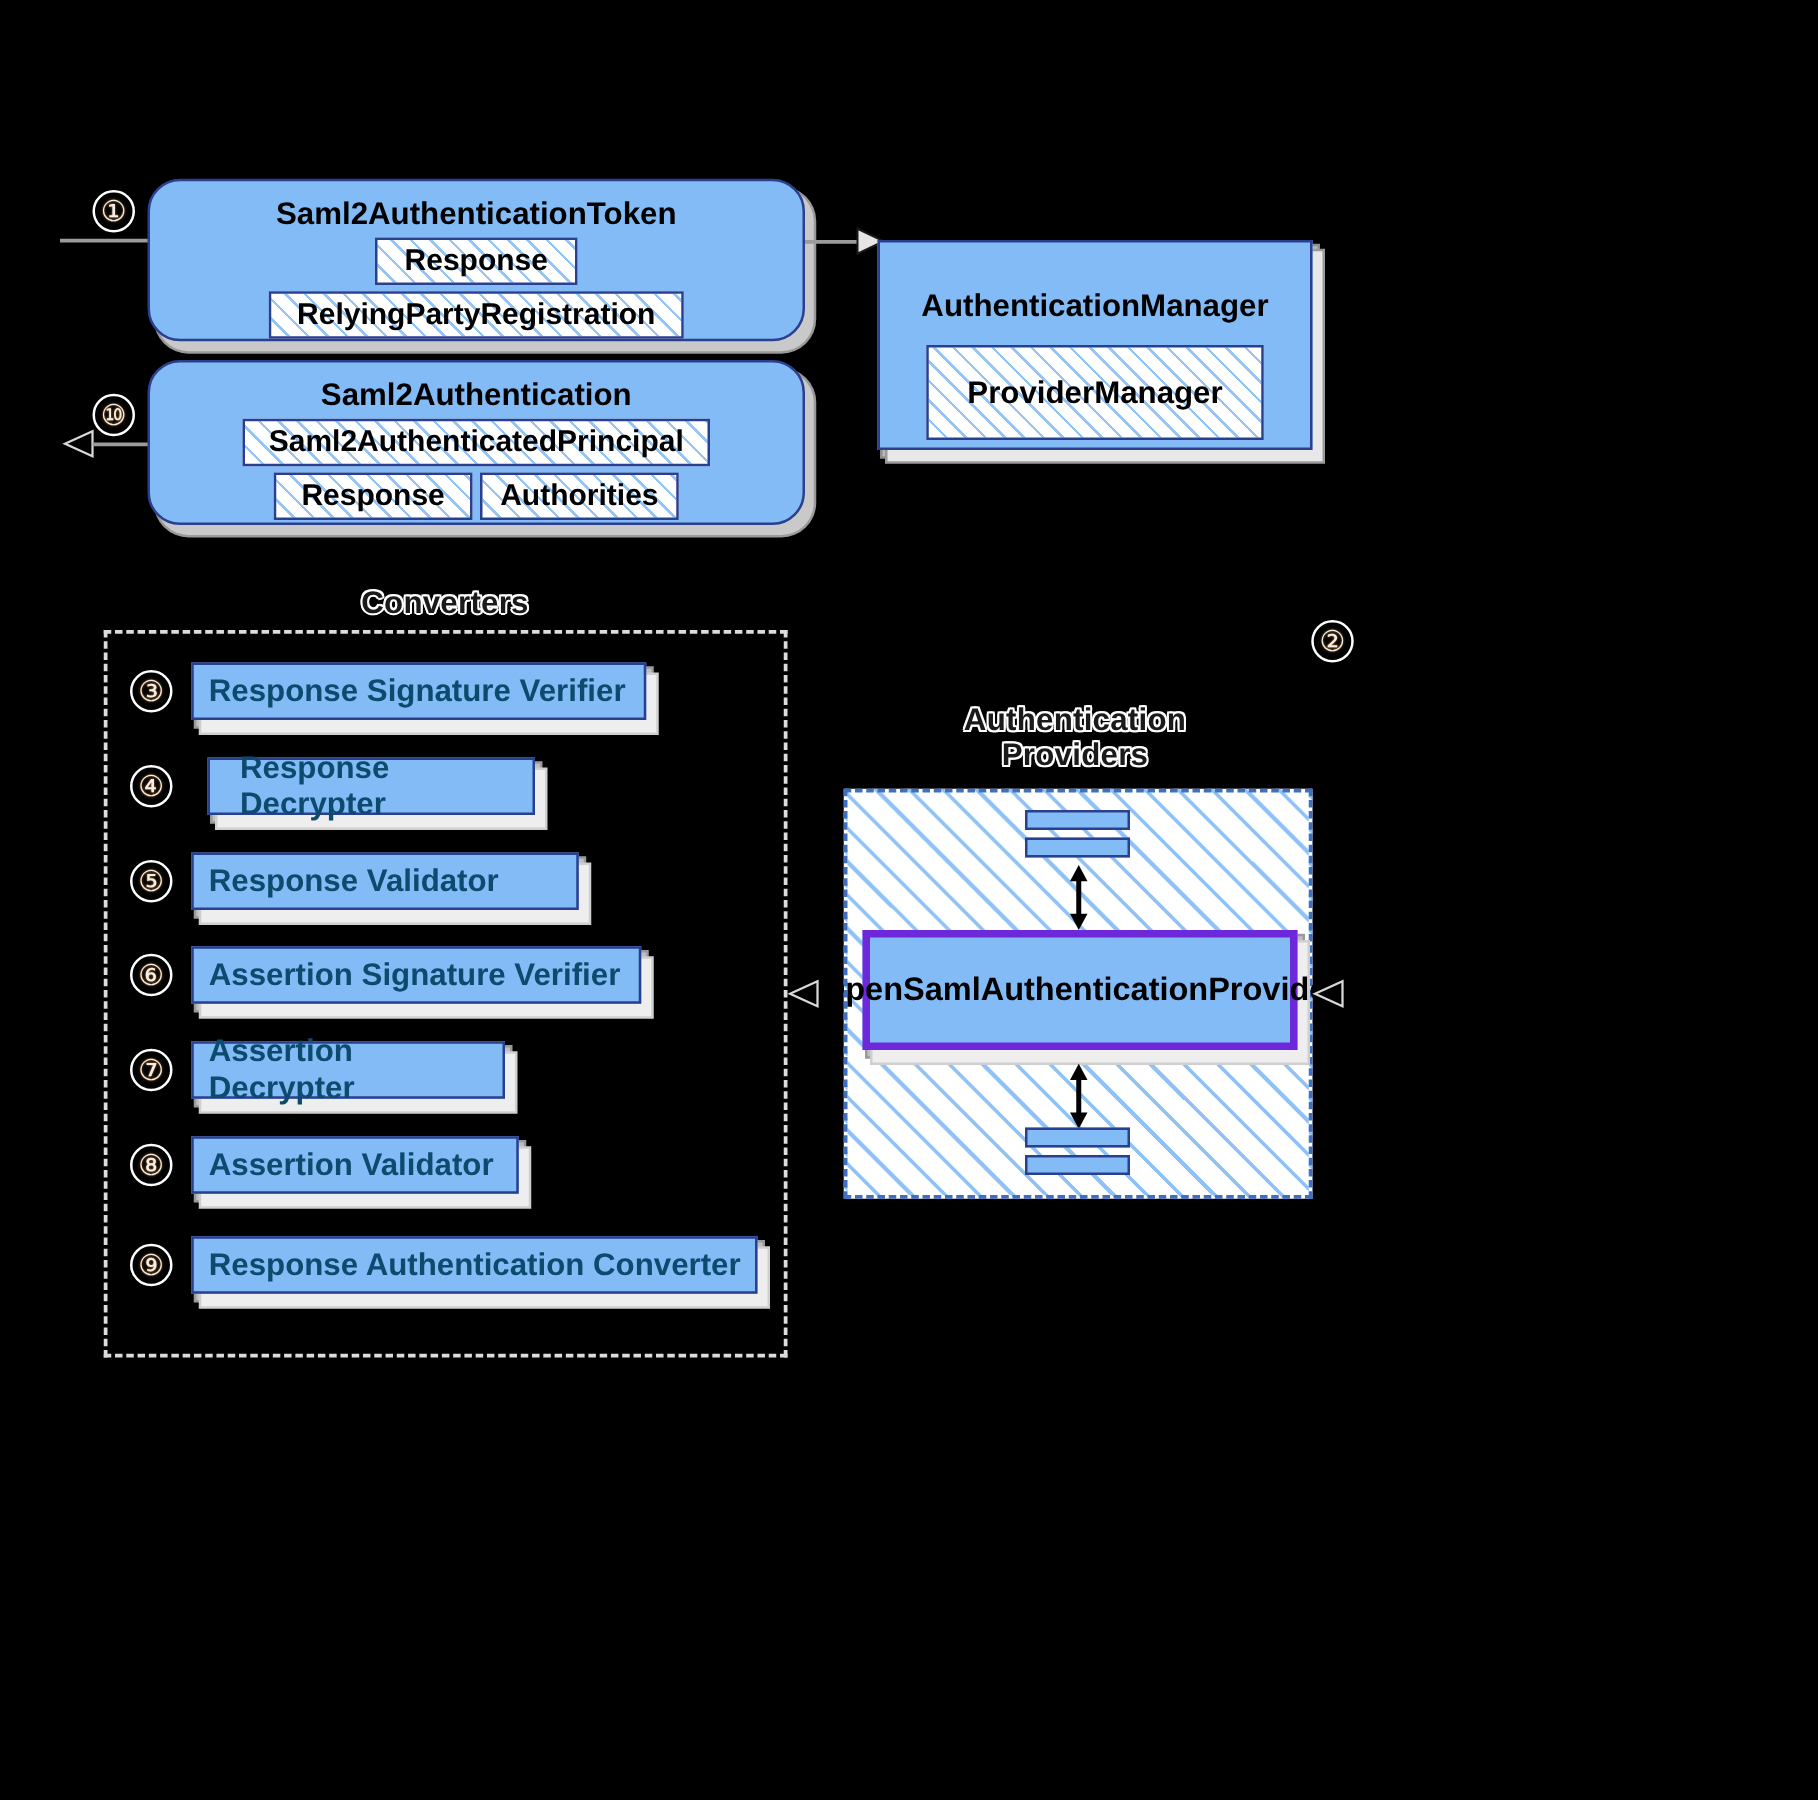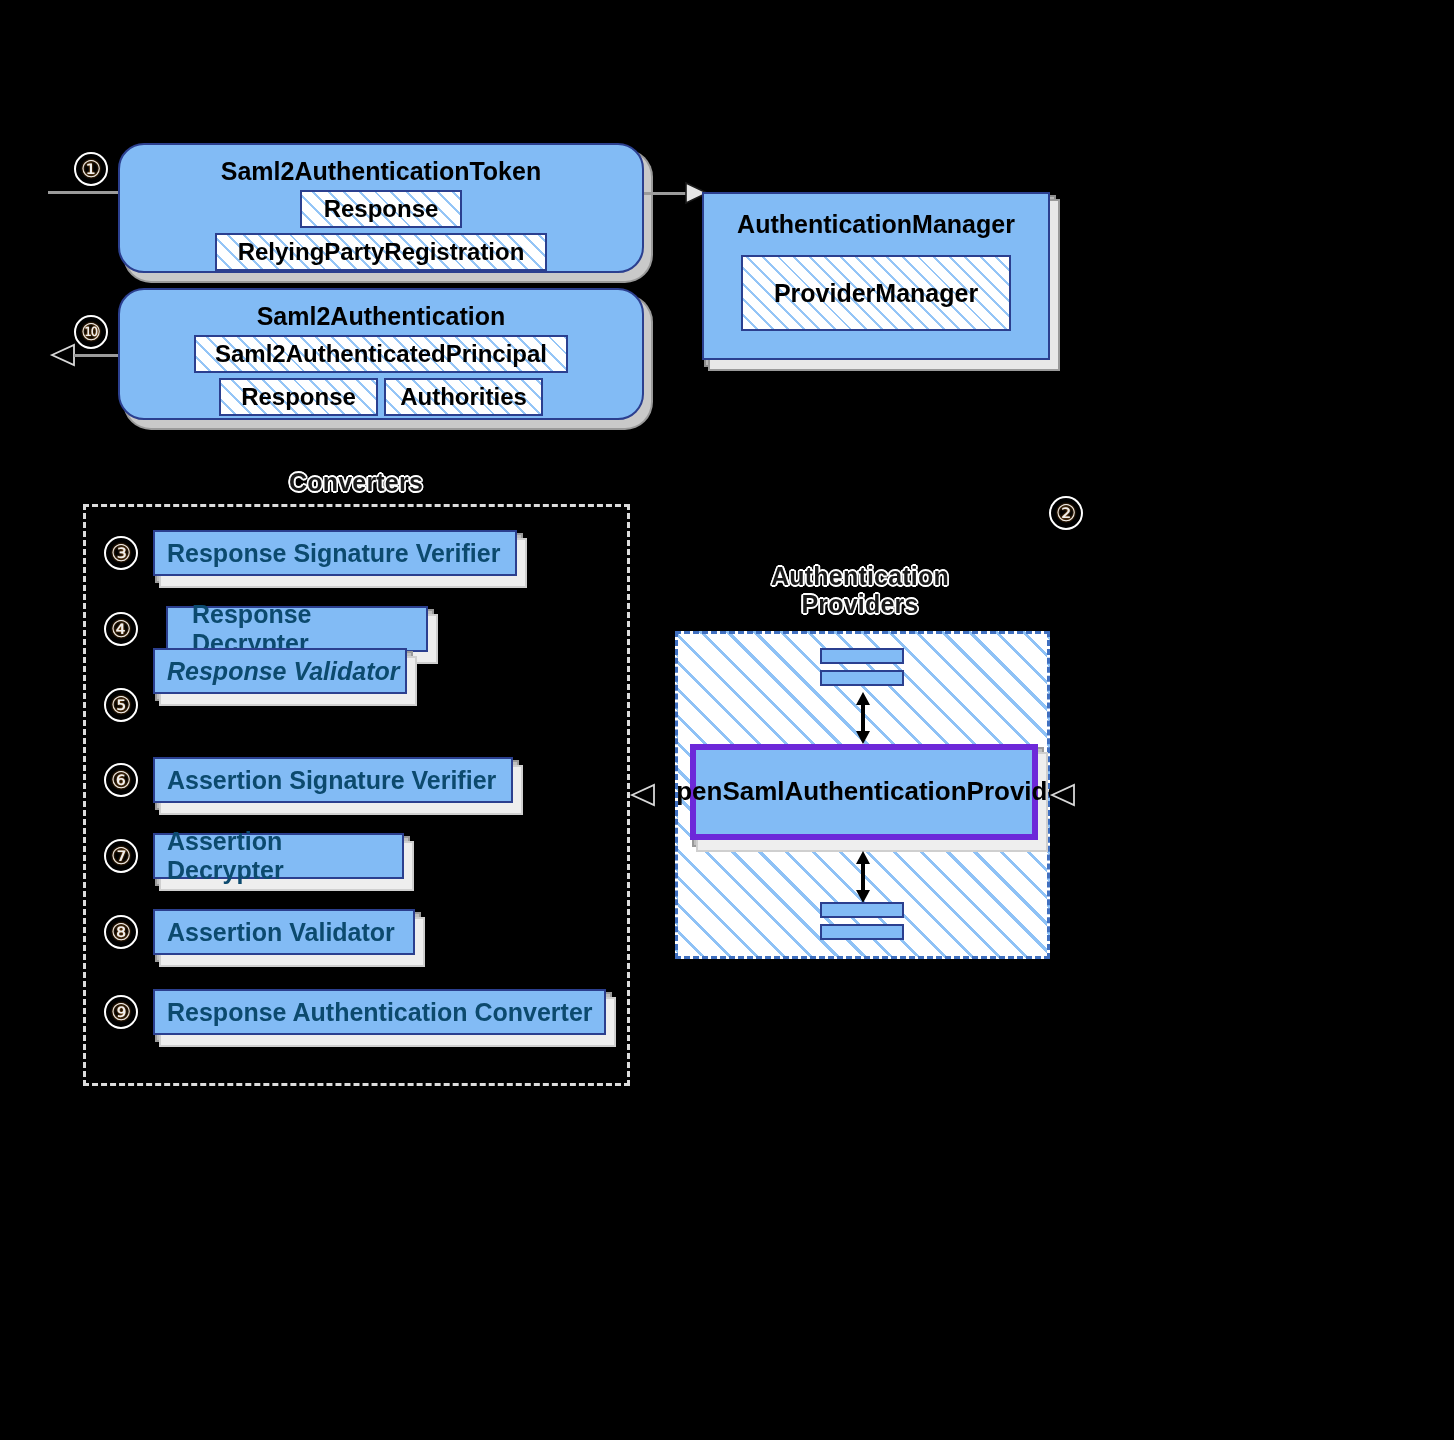--- a/index.html
+++ b/index.html
@@ -124,21 +124,21 @@
     <div class="hatch nosel" style="width:158px;height:34px;font-size:24px;margin-top:6px;">Response</div>
     <div class="hatch nosel" style="width:328px;height:34px;font-size:24px;margin-top:5px;">RelyingPartyRegistration</div>
   </div>
 
   <div class="abs hline" style="left:644px;top:192px;width:55px;"></div>
   <svg class="abs" style="left:684px;top:180px;width:26px;height:26px;" viewBox="0 0 26 26">
     <polygon points="2,3 23,13 2,23" fill="#e6e6e6" stroke="#1a1a1a" stroke-width="1.6"></polygon>
   </svg>
 
   <div class="abs sqbox" style="left:702px;top:192px;width:348px;height:168px;">
-    <div class="title nosel" style="font-weight:bold;font-size:25px;margin-top:16px;color:#000;">AuthenticationManager</div>
+    <div class="title nosel" style="font-weight:bold;font-size:25px;margin-top:37px;color:#000;">AuthenticationManager</div>
     <div class="hatch nosel" style="width:266px;height:72px;font-size:25px;margin-top:16px;">ProviderManager</div>
   </div>
 
   <div class="abs stepnum nosel" style="left:74px;top:315px;">⑩</div>
   <svg class="abs" style="left:50px;top:344px;width:26px;height:22px;" viewBox="0 0 26 22">
     <polygon points="2,11 24,1 24,21" fill="none" stroke="#d8d8d8" stroke-width="1.8"></polygon>
   </svg>
   <div class="abs hline" style="left:74px;top:354px;width:50px;"></div>
 
   <div class="abs compbox" style="left:118px;top:288px;width:526px;height:132px;">
@@ -154,21 +154,21 @@
 
   <div class="abs dashframe" style="left:83px;top:504px;width:547px;height:582px;"></div>
 
   <div class="abs stepnum nosel" style="left:104px;top:536px;">③</div>
   <div class="abs bar nosel" style="left:153px;top:530px;width:364px;height:46px;">Response Signature Verifier</div>
 
   <div class="abs stepnum nosel" style="left:104px;top:612px;">④</div>
   <div class="abs bar nosel" style="left:166px;top:606px;width:262px;height:46px;padding-left:24px;">Response Decrypter</div>
 
   <div class="abs stepnum nosel" style="left:104px;top:688px;">⑤</div>
-  <div class="abs bar nosel" style="left:153px;top:648px;width:254px;height:46px;font-style:italic;">Response Validator</div>
+  <div class="abs bar nosel" style="left:153px;top:682px;width:310px;height:46px;">Response Validator</div>
 
   <div class="abs stepnum nosel" style="left:104px;top:763px;">⑥</div>
   <div class="abs bar nosel" style="left:153px;top:757px;width:360px;height:46px;">Assertion Signature Verifier</div>
 
   <div class="abs stepnum nosel" style="left:104px;top:839px;">⑦</div>
   <div class="abs bar nosel" style="left:153px;top:833px;width:251px;height:46px;">Assertion Decrypter</div>
 
   <div class="abs stepnum nosel" style="left:104px;top:915px;">⑧</div>
   <div class="abs bar nosel" style="left:153px;top:909px;width:262px;height:46px;">Assertion Validator</div>
 

